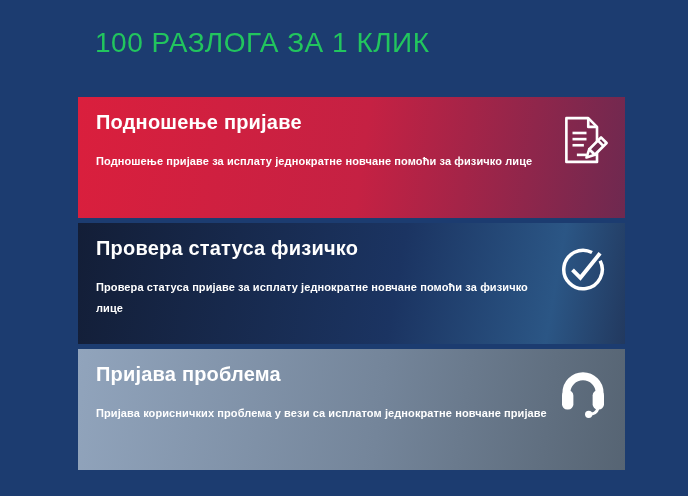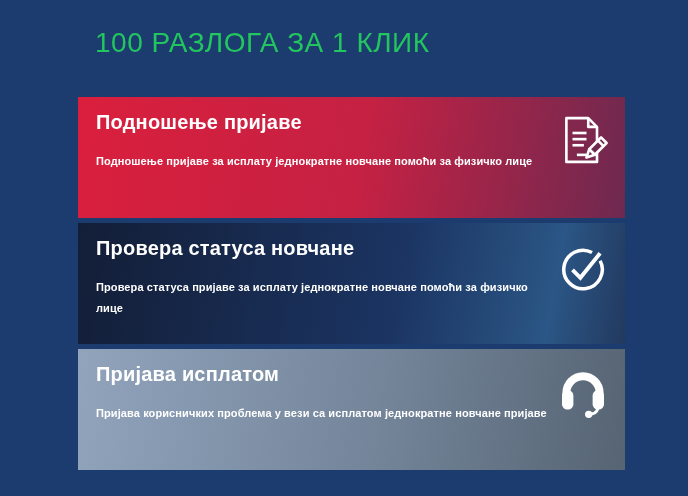--- a/index.html
+++ b/index.html
@@ -84,33 +84,33 @@
         <g transform="translate(36,52) rotate(-45)">
           <path d="M0 0 L9 -4.5 L9 4.5 Z" fill="#702a4f"></path>
           <rect x="9" y="-4.5" width="19" height="9" fill="#702a4f"></rect>
           <path d="M23 -4.5 V4.5"></path>
         </g>
       </svg>
     </div>
   </div>
 
   <div class="card" style="background: linear-gradient(100deg, rgb(19, 30, 55) 0%, rgb(27, 52, 98) 58%, rgb(43, 86, 133) 86%, rgb(34, 57, 95) 100%);">
-    <div class="card-title">Провера статуса новчане</div>
+    <div class="card-title">Провера статуса физичко</div>
     <div class="card-desc">Провера статуса пријаве за исплату једнократне новчане помоћи за физичко
 лице</div>
     <div class="card-icon">
       <svg viewBox="0 0 64 64" fill="none" stroke="#ffffff">
         <path d="M51.6 26 A22 22 0 1 1 42.3 16.6" stroke-width="4"></path>
         <path d="M20 36.5 L29 45.5 L51.5 17.5" stroke-width="4.5"></path>
       </svg>
     </div>
   </div>
 
   <div class="card" style="background: linear-gradient(98deg, rgb(145, 164, 188) 0%, rgb(116, 133, 154) 55%, rgb(86, 100, 115) 100%);">
-    <div class="card-title">Пријава исплатом</div>
+    <div class="card-title">Пријава проблема</div>
     <div class="card-desc">Пријава корисничких проблема у вези са исплатом једнократне новчане пријаве</div>
     <div class="card-icon">
       <svg viewBox="0 0 64 64">
         <path d="M13 36 v-3 a19 19 0 0 1 38 0 v3" fill="none" stroke="#ffffff" stroke-width="9" stroke-linecap="round"></path>
         <rect x="8" y="30" width="13" height="22" rx="6" fill="#ffffff"></rect>
         <rect x="43" y="30" width="13" height="22" rx="6" fill="#ffffff"></rect>
         <path d="M49 51 q-2 6.5 -10 6.5" fill="none" stroke="#ffffff" stroke-width="3.5"></path>
         <circle cx="38.5" cy="57.5" r="4.2" fill="#ffffff"></circle>
       </svg>
     </div>

